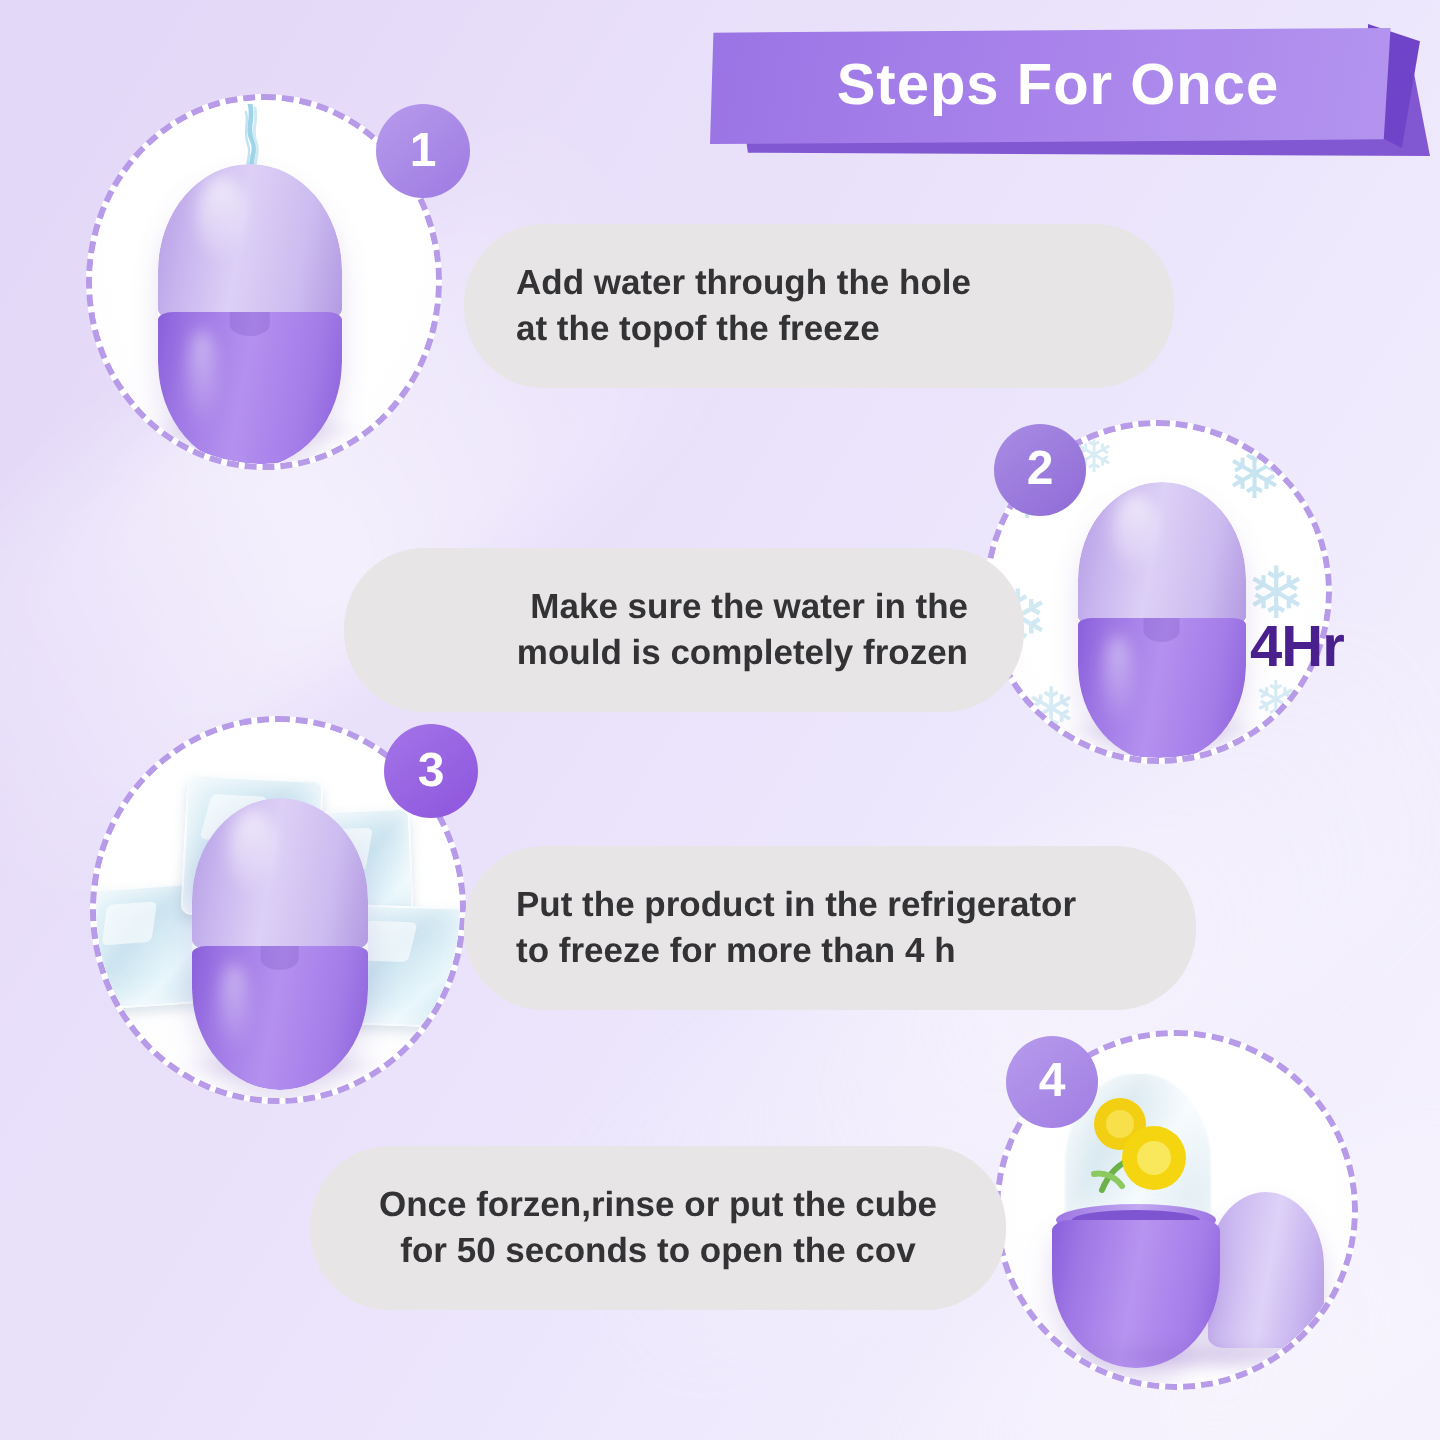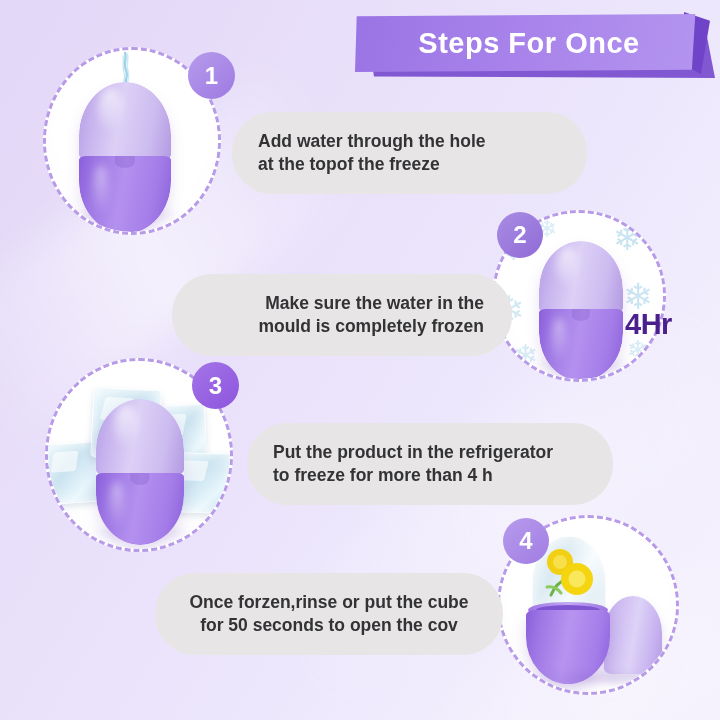--- a/index.html
+++ b/index.html
@@ -282,21 +282,21 @@
   .pill-text {
     font-size: 17.5px;
     font-weight: bold;
     color: #333335;
     line-height: 1.33;
     white-space: pre-line;
   }
   #pill-1 { left: 232px; top: 112px; width: 355px; height: 82px; padding: 0 26px; justify-content: flex-start; }
   #pill-2 { left: 172px; top: 274px; width: 340px; height: 82px; padding: 0 28px; justify-content: flex-end; }
   #pill-2 .pill-text { text-align: right; }
-  #pill-3 { left: 247px; top: 423px; width: 366px; height: 82px; padding: 12px 26px; justify-content: flex-start; }
+  #pill-3 { left: 232px; top: 423px; width: 366px; height: 82px; padding: 12px 26px; justify-content: flex-start; }
   #pill-4 { left: 155px; top: 573px; width: 348px; height: 82px; padding: 0 26px; justify-content: center; }
   #pill-4 .pill-text { text-align: center; }
 </style>
 </head>
 <body>
 
 <div id="infographic">
 
   <div class="bg-sheen s1"></div>
   <div class="bg-sheen s2"></div>

